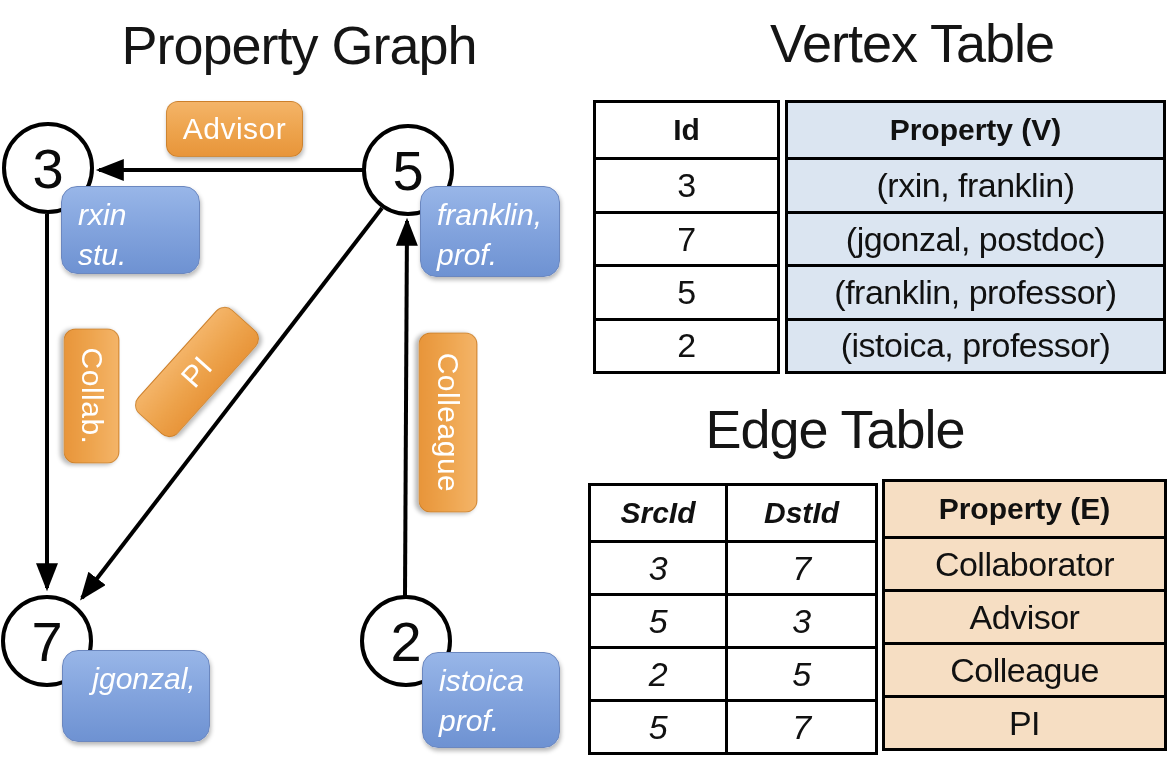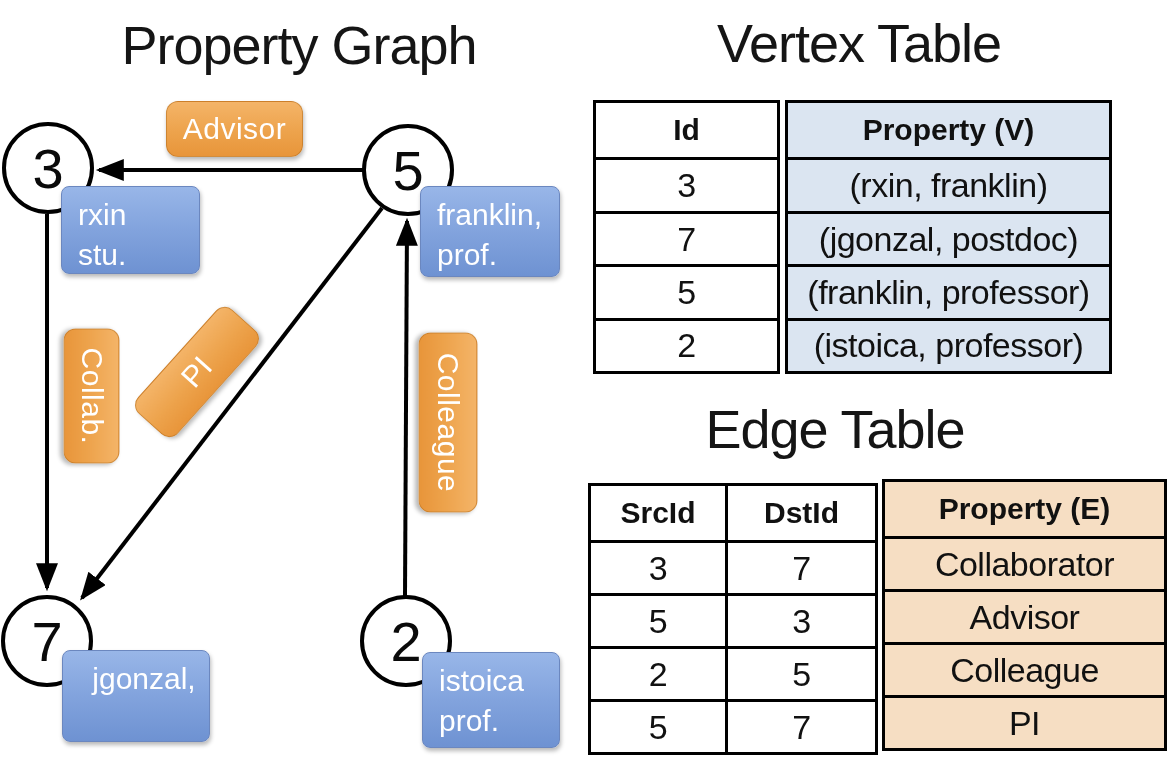--- a/index.html
+++ b/index.html
@@ -20,35 +20,35 @@
   .elabel{
     position:absolute;box-sizing:border-box;display:flex;align-items:center;justify-content:center;
     background:linear-gradient(180deg,#f4b468 0%,#eda34c 55%,#e8953a 100%);
     border:1px solid rgba(180,110,30,.55);border-radius:12px;
     color:#fff;font-size:30px;font-weight:300;letter-spacing:.5px;
     box-shadow:1px 3px 4px rgba(0,0,0,.28);white-space:nowrap;
   }
   .vprop{
     position:absolute;box-sizing:border-box;
     background:linear-gradient(180deg,#98b6e8 0%,#82a3dd 50%,#6e92d2 100%);
-    border:1px solid #6b87bf;border-radius:8px;
+    border:1px solid #6b87bf;border-radius:16px;
     color:#fff;font-size:30px;font-weight:300;line-height:1.32;
-    padding:8px 0 0 16px;box-shadow:1px 3px 4px rgba(0,0,0,.28);white-space:nowrap;
+    padding:8px 0 0 16px;box-shadow:1px 3px 4px rgba(0,0,0,.28);white-space:nowrap;font-style:italic;
   }
   .subtable{
     position:absolute;box-sizing:border-box;border:3px solid #000;
     display:flex;flex-direction:column;background:#fff;
   }
   .subtable .row{
     flex:1 1 0;display:flex;align-items:center;justify-content:center;
     border-top:3px solid #000;font-size:34px;font-weight:300;letter-spacing:-.5px;white-space:nowrap;
   }
   .subtable .row.first{border-top:none;}
   .subtable .row.header{flex:1.08 1 0;font-size:30px;font-weight:bold;letter-spacing:0;}
-  .subtable .row .cell{flex:1 1 0;align-self:stretch;display:flex;align-items:center;justify-content:center;}
+  .subtable .row .cell{flex:1 1 0;align-self:stretch;display:flex;align-items:center;justify-content:center;font-style:italic;}
   .subtable .row .cell.src{flex:0 0 134px;border-right:3px solid #000;}
   .num{font-size:38px;}
 </style>
 </head>
 <body>
 
 <div id="canvas">
 
   <svg id="edges-svg" viewBox="0 0 1170 760">
     <defs>
@@ -99,31 +99,31 @@
   <div class="elabel" style="left:24px;top:368px;width:135px;height:56px;transform:rotate(90deg);">
     <span>Collab.</span>
   </div>
   <div class="elabel" style="left:127px;top:345px;width:140px;height:54px;transform:rotate(-48deg);">
     <span>PI</span>
   </div>
   <div class="elabel" style="left:358px;top:393px;width:180px;height:59px;transform:rotate(90deg);">
     <span>Colleague</span>
   </div>
 
-  <div class="title" style="left:609px;top:12px;width:500px;">Vertex Table</div>
+  <div class="title" style="left:662px;top:12px;width:500px;">Vertex Table</div>
 
   <div class="subtable" style="left:593px;top:100px;width:187px;height:274px;">
     <div class="row header first">Id</div>
     <div class="row num">3</div>
     <div class="row num">7</div>
     <div class="row num">5</div>
     <div class="row num">2</div>
   </div>
 
-  <div class="subtable" style="left:785px;top:100px;width:327px;height:274px;background:#DBE5F1;">
+  <div class="subtable" style="left:785px;top:100px;width:381px;height:274px;background:#DBE5F1;">
     <div class="row header first">Property (V)</div>
     <div class="row">(rxin, franklin)</div>
     <div class="row">(jgonzal, postdoc)</div>
     <div class="row">(franklin, professor)</div>
     <div class="row">(istoica, professor)</div>
   </div>
 
   <div class="title" style="left:585px;top:398px;width:500px;">Edge Table</div>
 
   <div class="subtable" style="left:588px;top:483px;width:290px;height:272px;">

